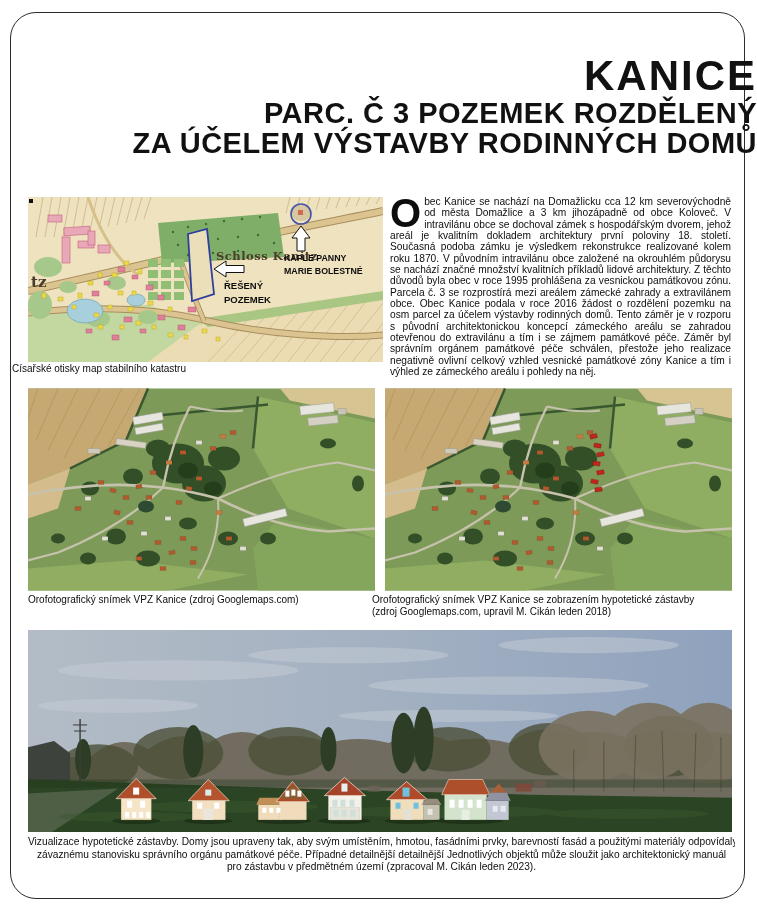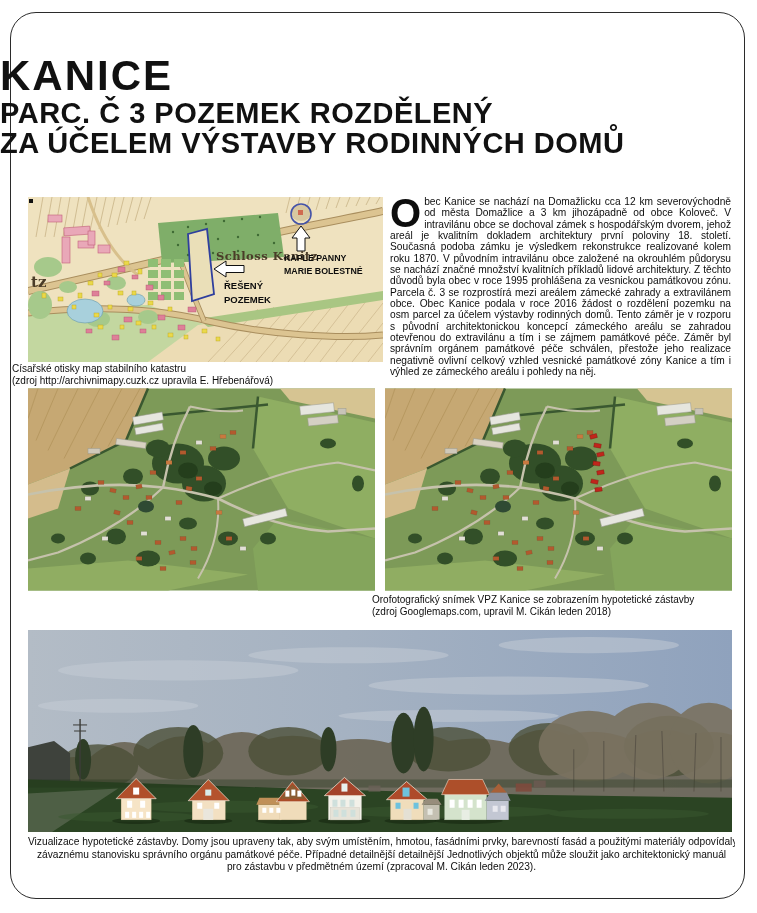--- a/index.html
+++ b/index.html
@@ -1,20 +1,20 @@
 <!DOCTYPE html>
 <html><head>
 <meta charset="utf-8">
 <style>
   html,body{margin:0;padding:0;background:#ffffff;}
   .page{position:relative;width:757px;height:913px;background:#ffffff;overflow:hidden;
         font-family:"Liberation Sans",sans-serif;color:#111;}
   .frame{position:absolute;left:10px;top:12px;width:733px;height:885px;
          border:1.6px solid #2b2b2b;border-radius:26px;}
-  .header{position:absolute;left:0;top:54px;width:757px;text-align:left;}
+  .header{position:absolute;left:0;top:54px;width:757px;text-align:right;}
   .title{font-size:42px;font-weight:bold;line-height:44px;letter-spacing:2px;margin:0;}
   .subtitle{font-size:29px;font-weight:bold;line-height:30px;letter-spacing:.5px;}
   .map-fig{position:absolute;left:28px;top:197px;width:355px;height:165px;}
   .intro{position:absolute;left:390px;top:196px;width:341px;height:172px;
          font-size:10.2px;line-height:11.35px;text-align:justify;color:#0d0d0d;}
   .dropcap{float:left;font-size:40px;line-height:32px;font-weight:bold;padding:1px 3px 0 0;}
   .caption{position:absolute;font-size:10px;line-height:11.8px;color:#0d0d0d;white-space:nowrap;overflow:hidden;}
   .cap-map{left:12px;top:363px;width:355px;}
   .aerial{position:absolute;top:388px;width:347px;height:203px;}
   .aerial-left{left:28px;}
@@ -213,21 +213,20 @@
       <text x="196" y="106" class="svgtxt-sans" font-size="9.5">POZEMEK</text>
     </svg>
   </div>
 
   <div class="intro">
     <span class="dropcap">O</span><span>bec Kanice se nachází na Domažlicku cca 12 km severovýchodně od města Domažlice a 3 km jihozápadně od obce Koloveč. V intravilánu obce se dochoval zámek s hospodářským dvorem, jehož areál je kvalitním dokladem architektury první poloviny 18. století. Současná podoba zámku je výsledkem rekonstrukce realizované kolem roku 1870. V původním intravilánu obce založené na okrouhlém půdorysu se nachází značné množství kvalitních příkladů lidové architektury. Z těchto důvodů byla obec v roce 1995 prohlášena za vesnickou památkovou zónu. Parcela č. 3 se rozprostírá mezi areálem zámecké zahrady a extravilánem obce. Obec Kanice podala v roce 2016 žádost o rozdělení pozemku na osm parcel za účelem výstavby rodinných domů. Tento záměr je v rozporu s původní architektonickou koncepcí zámeckého areálu se zahradou otevřenou do extravilánu a tím i se zájmem památkové péče. Záměr byl správním orgánem památkové péče schválen, přestože jeho realizace negativně ovlivní celkový vzhled vesnické památkové zóny Kanice a tím i výhled ze zámeckého areálu i pohledy na něj.</span>
   </div>
 
   <div class="caption cap-map">
     <span>Císařské otisky map stabilního katastru</span><br>
-    <span>(zdroj http://archivnimapy.cuzk.cz upravila E. Hřebenářová)</span>
   </div>
 
   <svg width="0" height="0" style="position:absolute" xmlns="http://www.w3.org/2000/svg" xmlns:xlink="http://www.w3.org/1999/xlink" aria-hidden="true">
     <defs>
       <g id="aerial-scene">
         <rect x="0" y="0" width="347" height="202" fill="#7d9a58"></rect>
         <path d="M0,0 L120,0 L98,52 L42,80 L0,96 Z" fill="#c6a873"></path>
         <g stroke="#b2945c" stroke-width="0.8">
           <path d="M10,0 L0,30"></path>
             <path d="M30,0 L8,52"></path>
@@ -338,20 +337,23 @@
         <rect x="209" y="55" width="7" height="4" transform="rotate(10 212 57)"></rect>
         <rect x="212" y="64" width="7" height="4" transform="rotate(-12 215 66)"></rect>
         <rect x="208" y="73" width="7" height="4" transform="rotate(8 211 75)"></rect>
         <rect x="212" y="82" width="7" height="4" transform="rotate(-10 215 84)"></rect>
         <rect x="206" y="91" width="7" height="4" transform="rotate(12 209 93)"></rect>
         <rect x="210" y="99" width="7" height="4" transform="rotate(-8 213 101)"></rect>
       </g>
     </svg>
   </div>
 
+  <div class="caption cap-aerial-left">
+    <span>Orofotografický snímek VPZ Kanice (zdroj Googlemaps.com)</span>
+  </div>
   <div class="caption cap-aerial-right">
     <span>Orofotografický snímek VPZ Kanice se zobrazením hypotetické zástavby</span><br>
     <span>(zdroj Googlemaps.com, upravil M. Cikán leden 2018)</span>
   </div>
 
   <div class="viz-fig">
     <svg viewBox="0 0 703 200" width="704" height="202" preserveAspectRatio="none" xmlns="http://www.w3.org/2000/svg">
       <defs>
         <linearGradient id="skyg" x1="0" y1="0" x2="1" y2="0">
           <stop offset="0%" stop-color="#b3bcc6"></stop>

